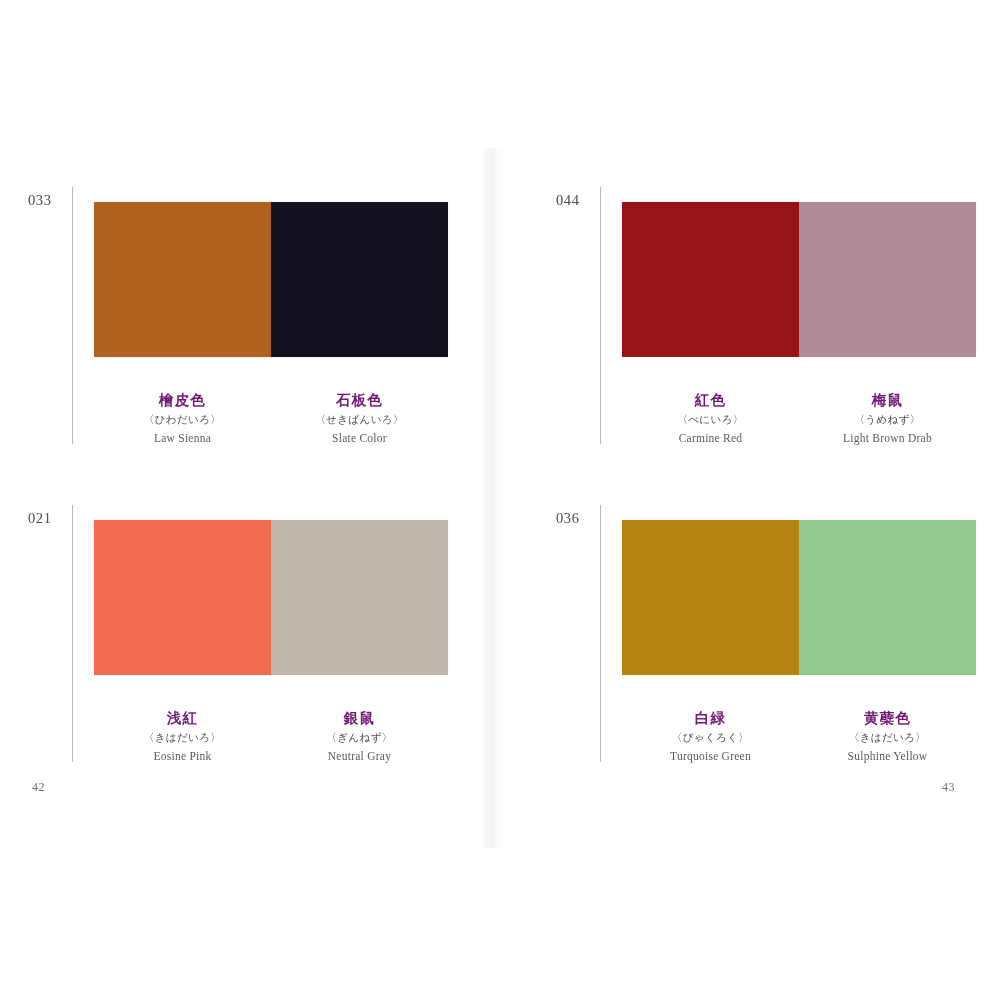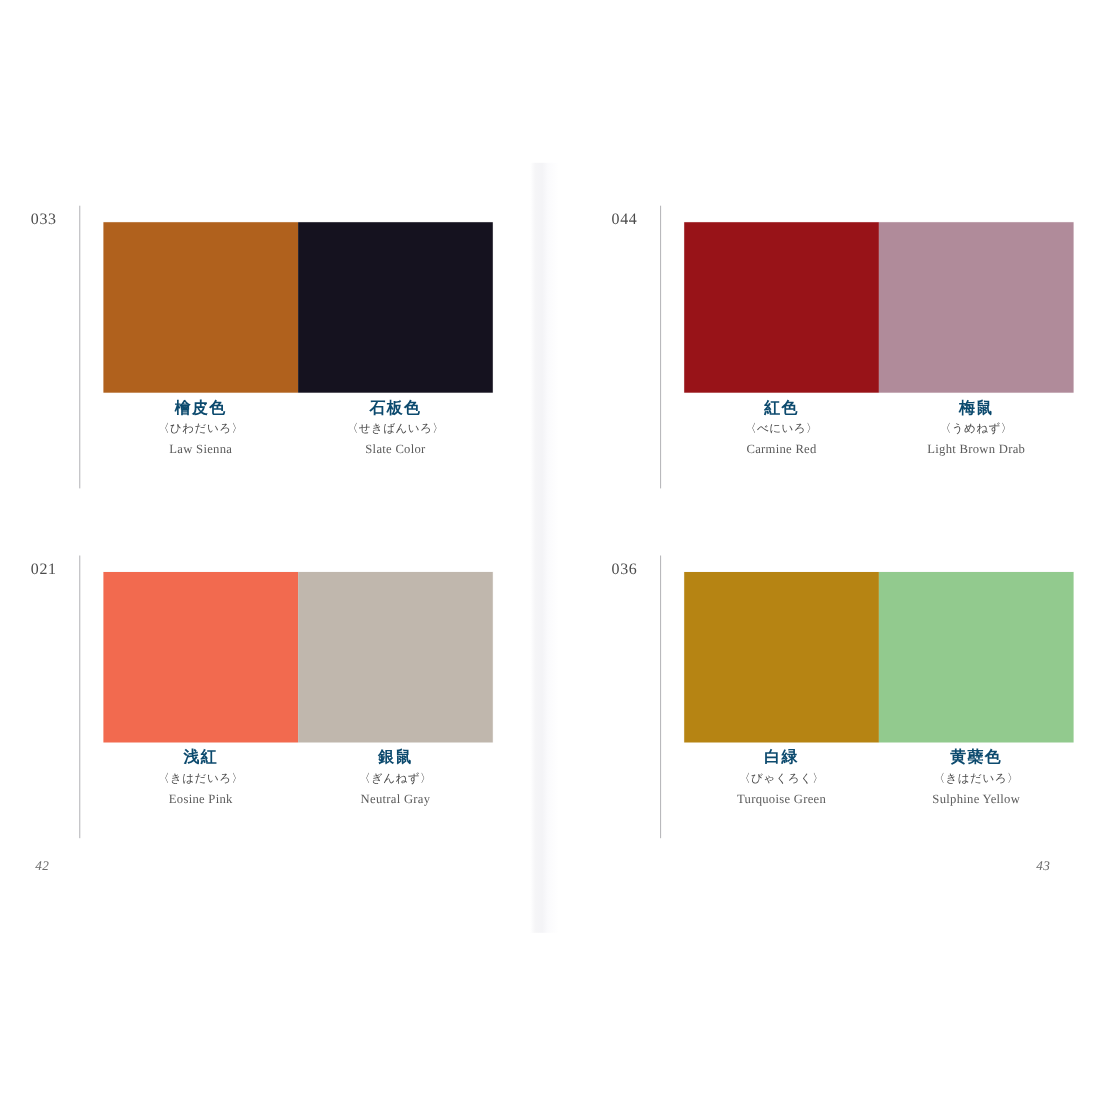--- a/index.html
+++ b/index.html
@@ -97,23 +97,24 @@
   }
   .caption {
     width: 50%;
     text-align: center;
   }
   .cap-jp {
     font-family: Liberation Serif, serif;
     font-size: 14.5px;
     font-weight: bold;
     letter-spacing: 1.2px;
-    color: #0c4a6e;
+    color: #701a75;
     line-height: 1.25;
     white-space: nowrap;
+    margin-top: 29px;
   }
   .cap-kana {
     font-family: "DejaVu Sans", "Liberation Sans", sans-serif;
     font-size: 10.5px;
     letter-spacing: 0.4px;
     color: #4a4a4a;
     margin-top: 4px;
     line-height: 1.2;
     white-space: nowrap;
   }
@@ -125,21 +126,20 @@
     margin-top: 6px;
     line-height: 1.2;
     white-space: nowrap;
   }
 
   
   .folio {
     position: absolute;
     bottom: 168px;
     font-family: "Liberation Serif", "DejaVu Serif", serif;
-    font-style: italic;
     font-size: 12px;
     color: #6d6d6d;
     letter-spacing: 0.5px;
   }
   #folio-left  { left: 32px; }
   #folio-right { right: 45px; }
 </style>
 </head>
 <body>
 

